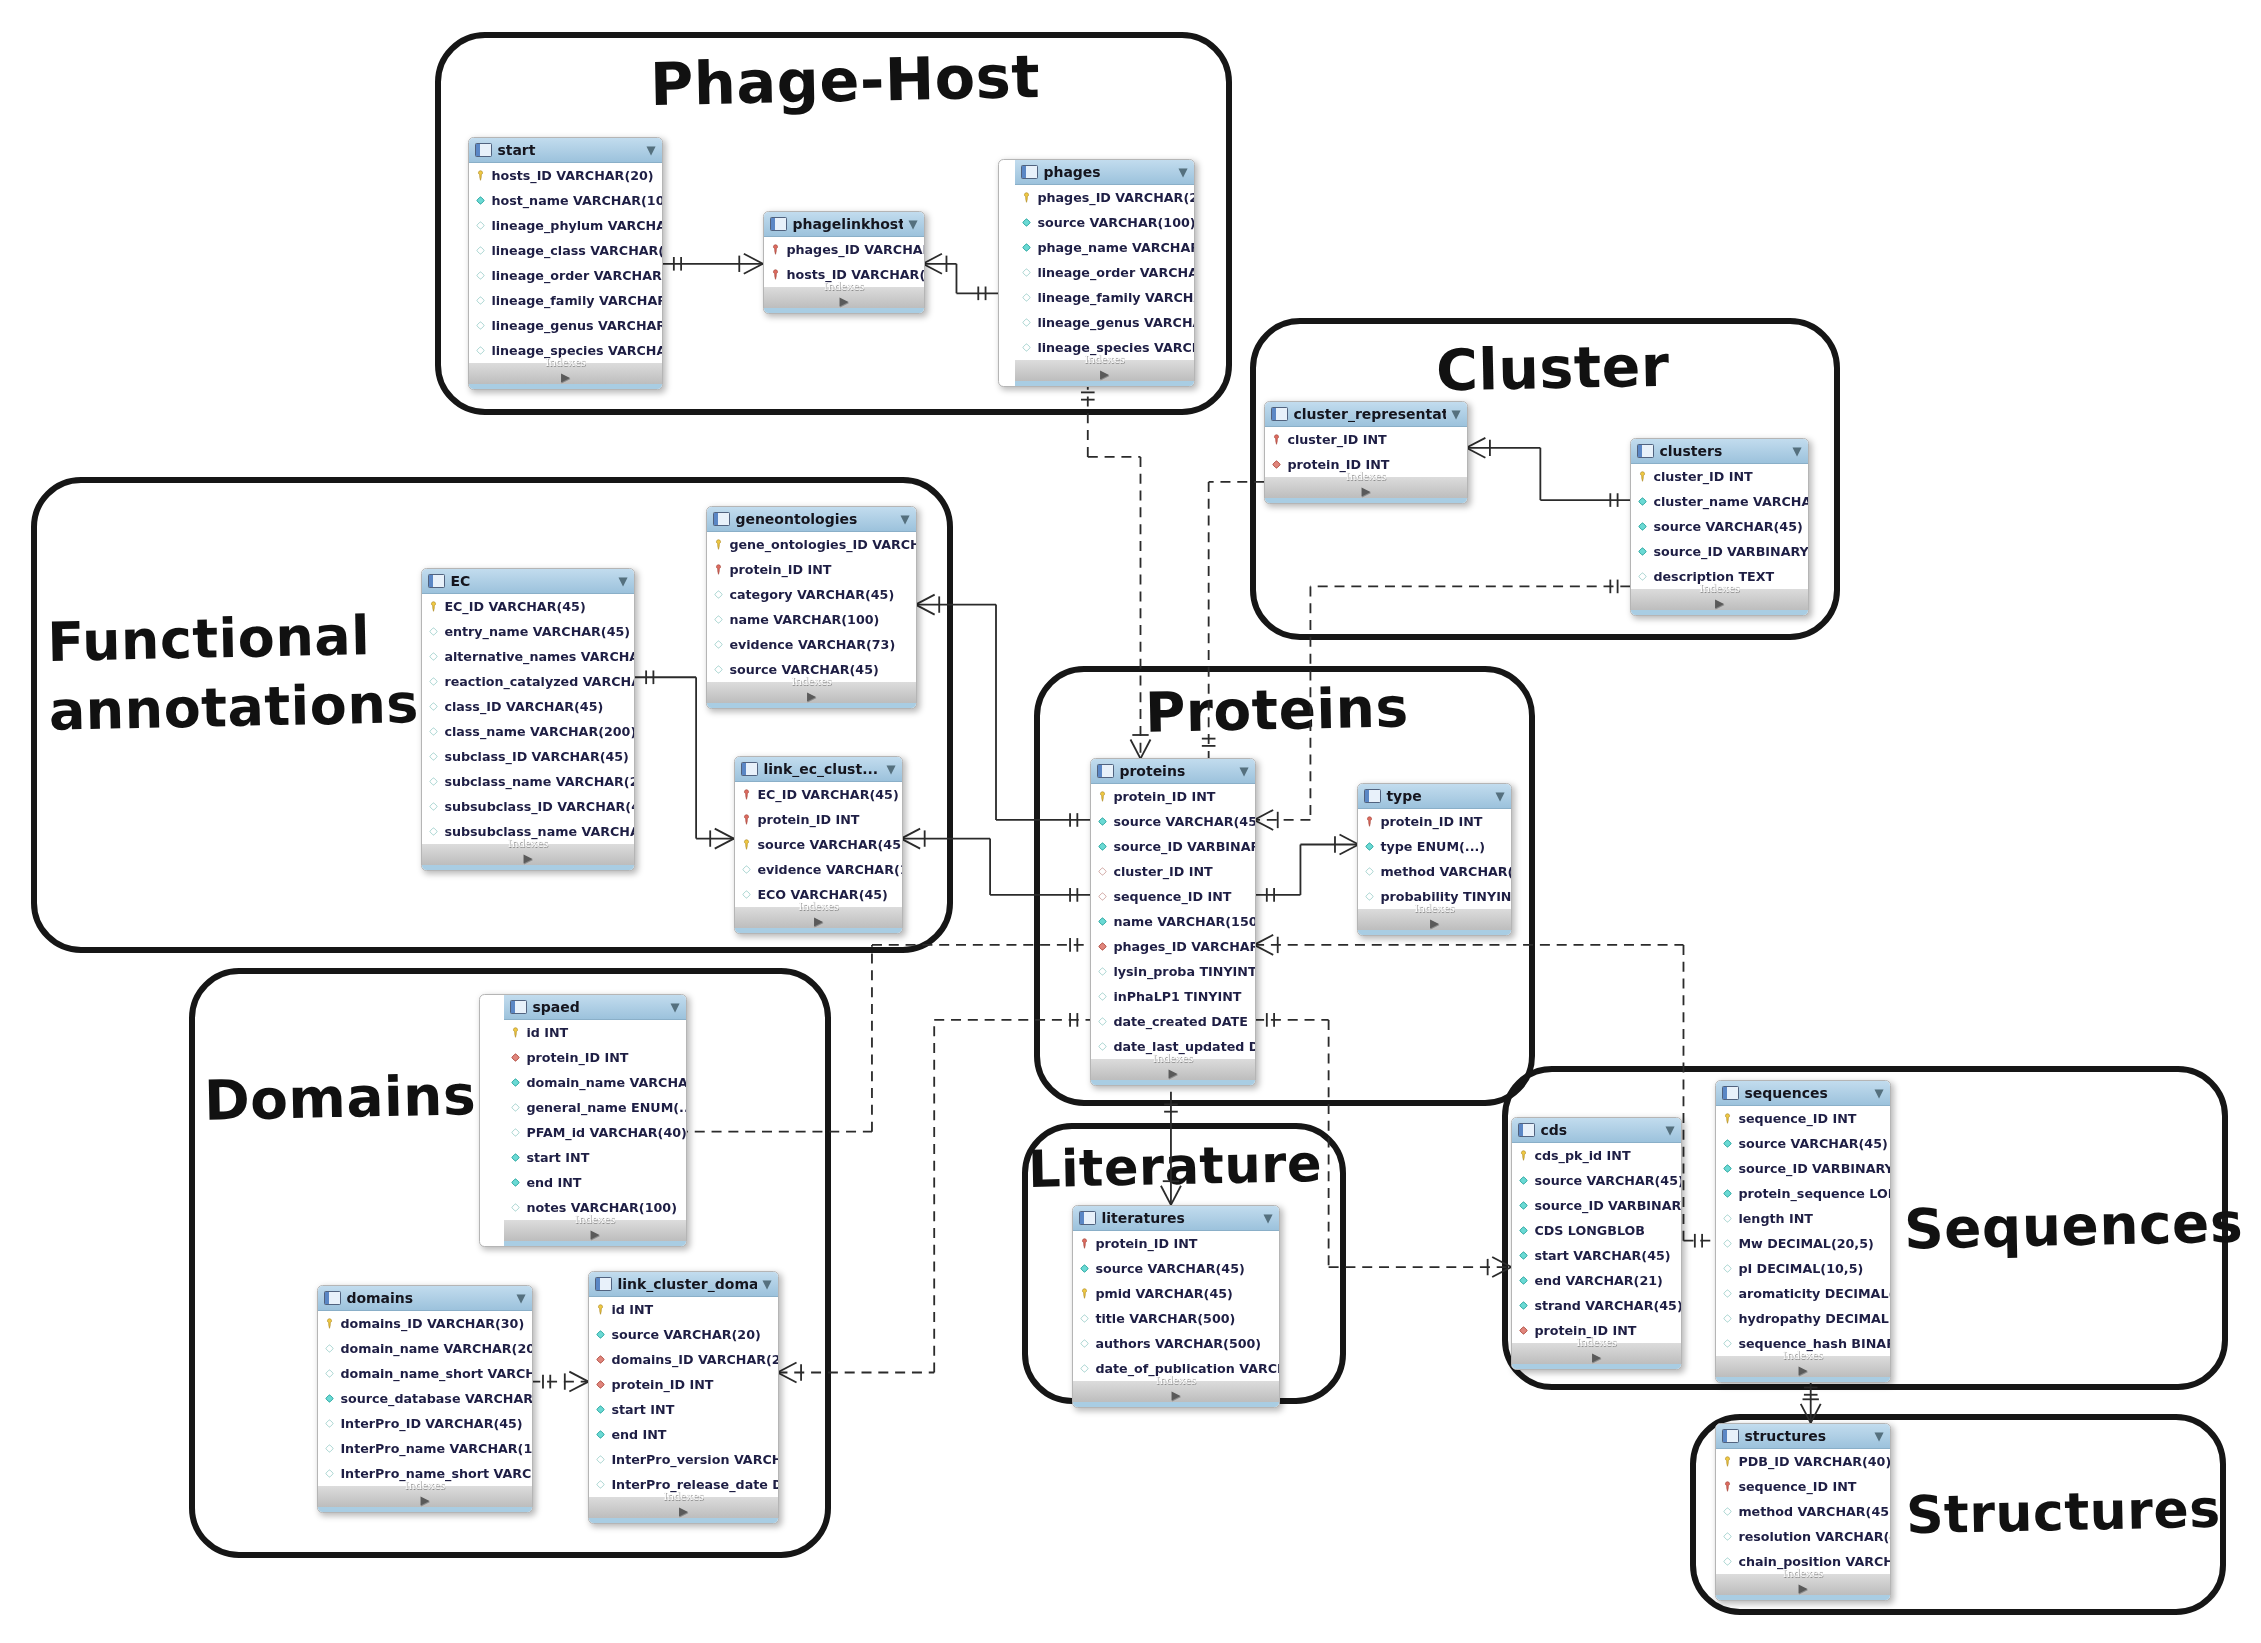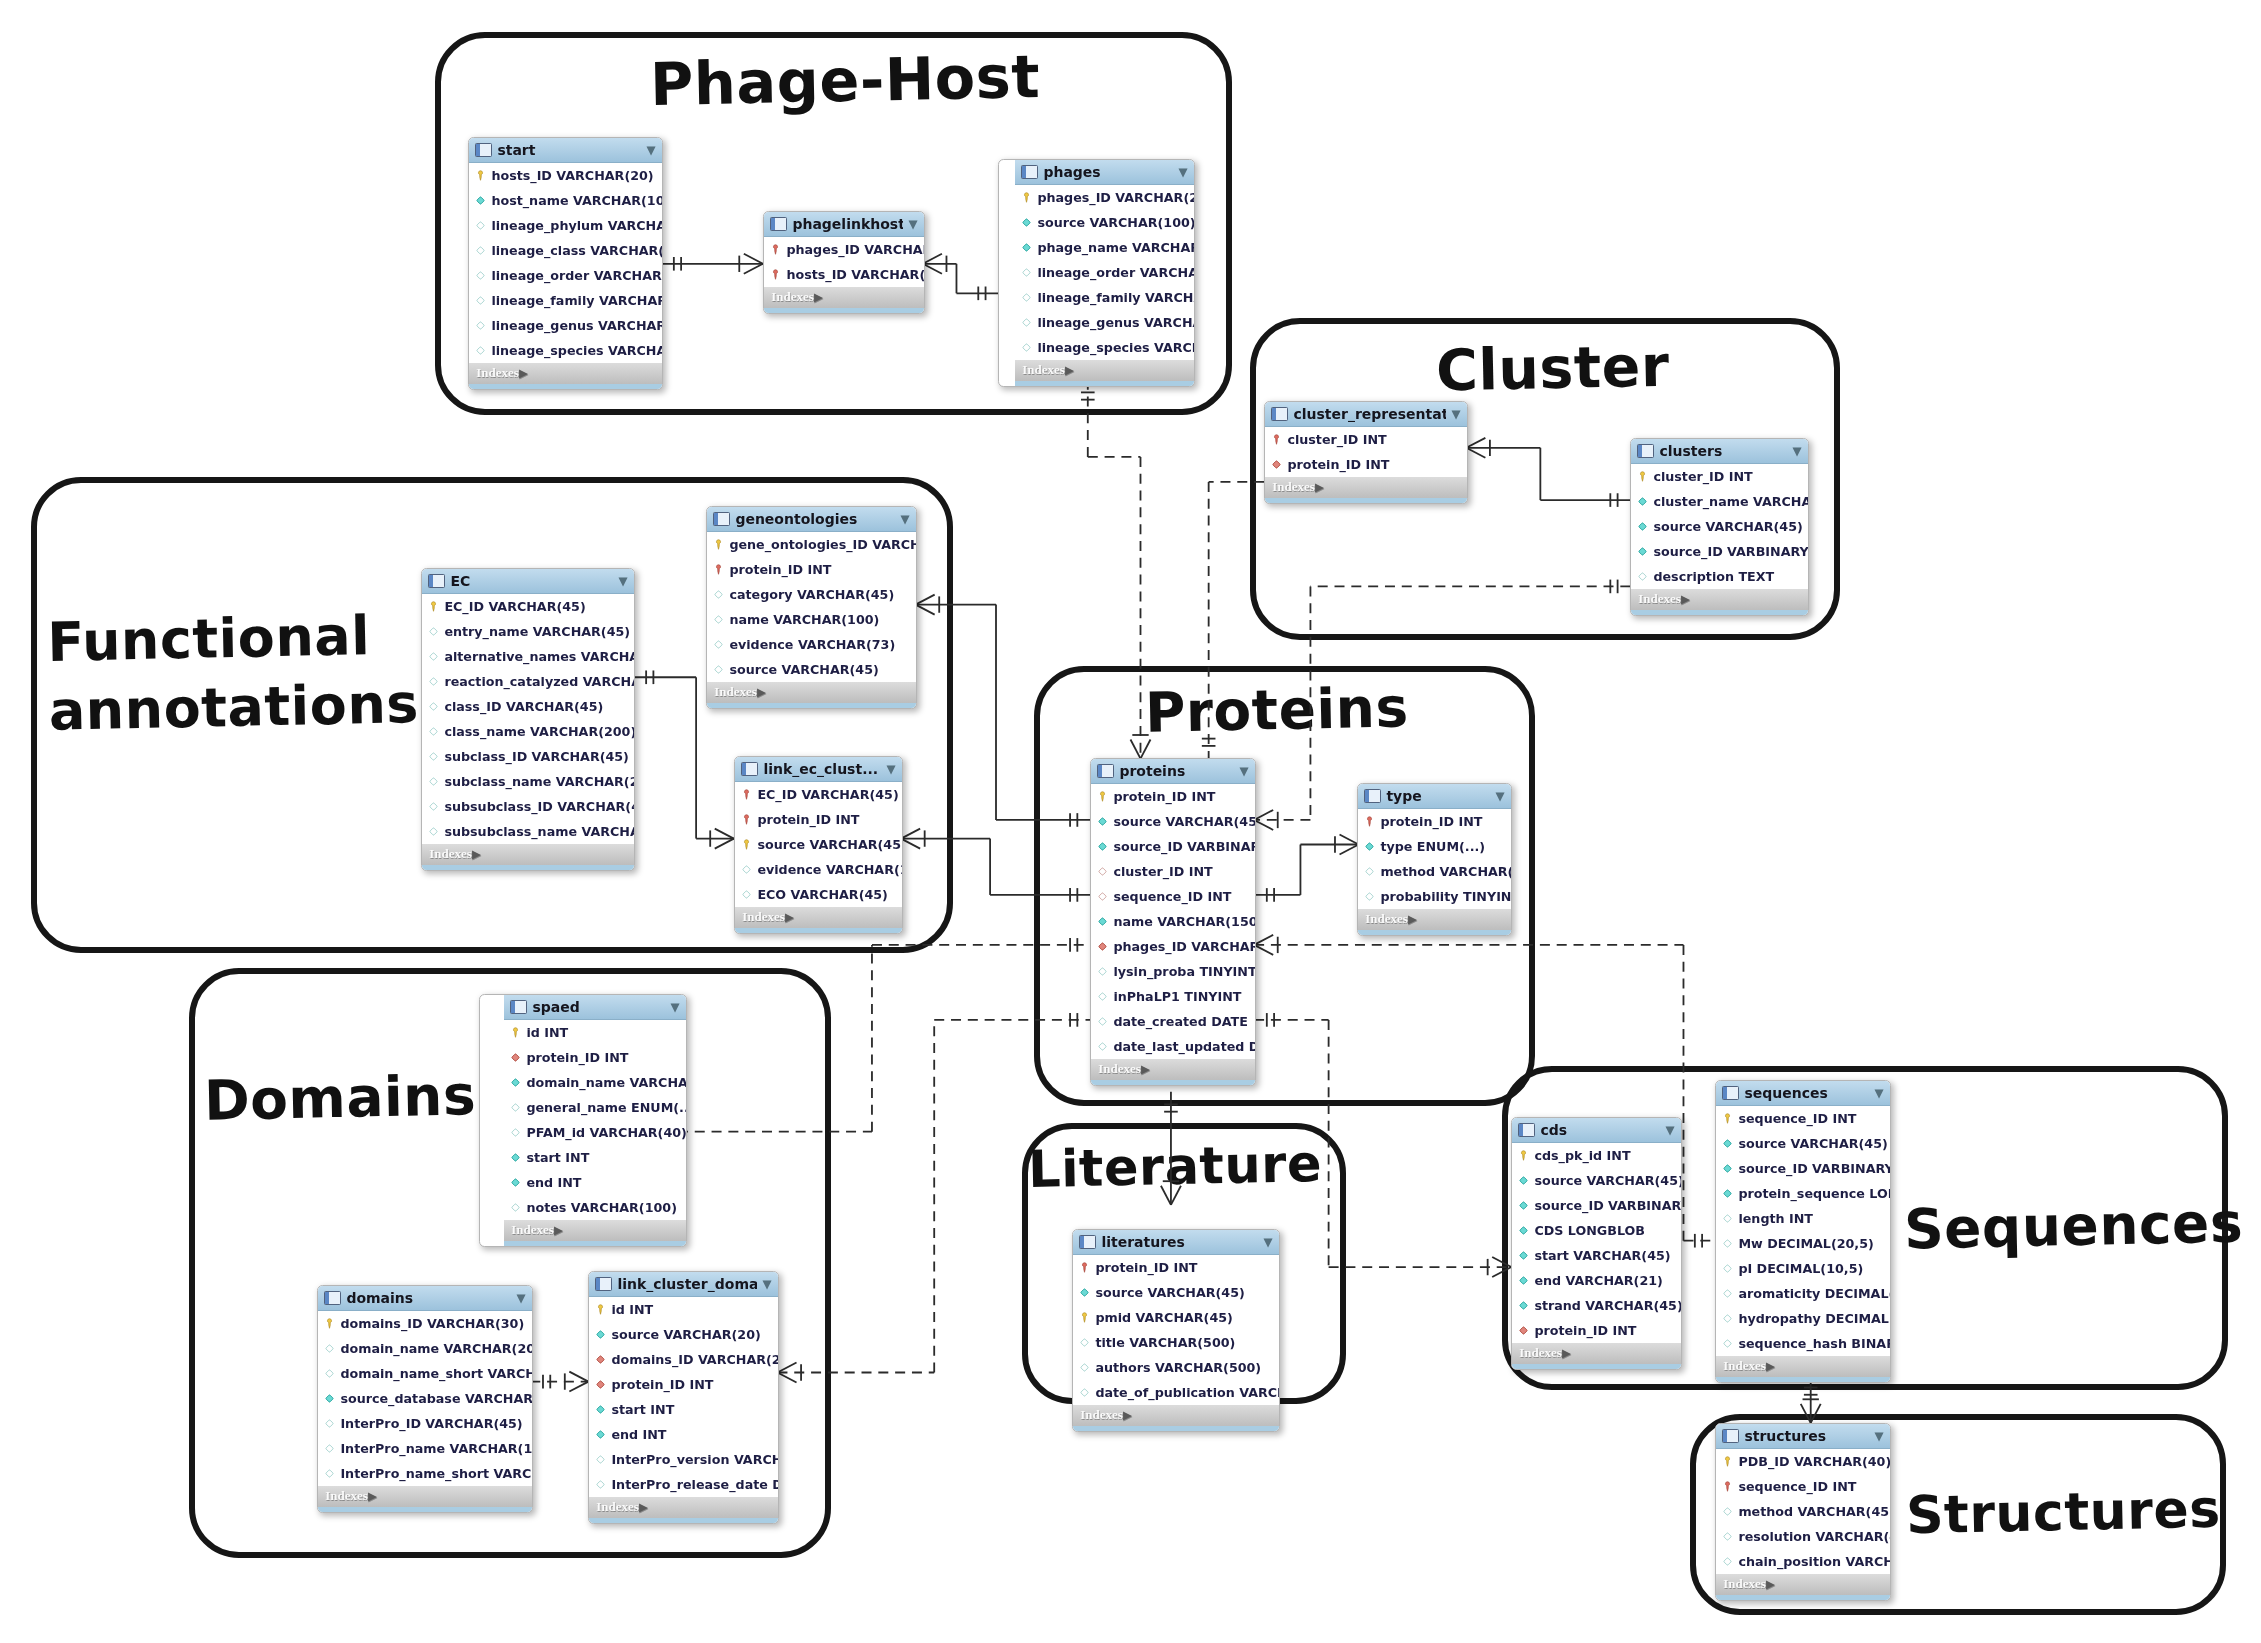--- a/index.html
+++ b/index.html
@@ -15,22 +15,22 @@
          gap:5.5px;padding:0 6.4px;border-bottom:0.9px solid #8aafc8;}
   .tname{flex:1;font-size:14px;font-weight:700;color:#15151e;white-space:nowrap;overflow:hidden;}
   .ticon{width:14.5px;height:11.8px;flex:0 0 14.5px;border:0.9px solid #51627e;border-radius:1.4px;
          background:linear-gradient(90deg,#5b87c5 0 4.1px,#e8f1fa 4.1px),repeating-linear-gradient(90deg,#e8f1fa 0 2.7px,#9cb8d8 2.7px 3.6px);}
   .tarrow{font-size:11.8px;color:#55707e;}
   .rows{background:#fff;}
   .row{height:25px;display:flex;align-items:center;gap:5.9px;padding:0 5.5px;
        font-size:12.7px;font-weight:700;color:#1e1e44;white-space:nowrap;}
   .row .ric{width:11px;height:11px;flex:0 0 11px;display:inline-flex;}
   .idx{height:21px;background:linear-gradient(#dcdcdc,#bdbdbd);display:flex;align-items:center;
-       justify-content:flex-start;padding:0 7.3px;font-family:"Liberation Serif","DejaVu Serif",serif;
-       font-size:13px;font-weight:700;color:#fafafa;text-shadow:0.5px 0.5px 0.5px #8a8a8a;}
+       justify-content:flex-end;padding:0 7.3px;font-family:"Liberation Serif","DejaVu Serif",serif;
+       font-size:13px;font-weight:400;color:#fafafa;text-shadow:0.5px 0.5px 0.5px #8a8a8a;flex-direction:column;}
   .idx .exp{color:#5a5a5a;font-size:11.8px;font-family:"DejaVu Sans",sans-serif;}
   .tfoot{height:5.9px;background:#a9cde3;}
 </style>
 </head>
 <body>
 
 <div id="canvas">
   <svg id="wires" width="2261" height="1644" viewBox="0 0 4976 3617">
       <line x1="1455" y1="580" x2="1679" y2="580" stroke="#2b2b2b" stroke-width="4"></line>
       <line x1="1483" y1="565" x2="1483" y2="595" stroke="#2b2b2b" stroke-width="4"></line>
@@ -1029,21 +1029,21 @@
           </div>
           <div>InterPro_release_date DATE</div>
         </div>
       </div>
       <div class="idx">
         <div>Indexes</div>
         <div class="exp">▶</div>
       </div>
       <div class="tfoot"></div>
     </div>
-    <div class="table" style="left: 1072px; top: 1205px; width: 206px; margin-top: 24px;">
+    <div class="table" style="left: 1072px; top: 1205px; width: 206px;">
       <div class="thead">
         <div class="ticon"></div>
         <div class="tname">literatures</div>
         <div class="tarrow">▼</div>
       </div>
       <div class="rows">
         <div class="row">
           <div class="ric">
             <svg width="11" height="11" viewBox="0 0 20 20">
               <path d="M10 1.3a3.7 3.7 0 0 1 1.5 7.1l-.2 5.1-1.3 5.2-1.3-5.2-.2-5.1A3.7 3.7 0 0 1 10 1.3z" fill="#dd6b5f" stroke="#9c3c30" stroke-width="1.1"></path>

